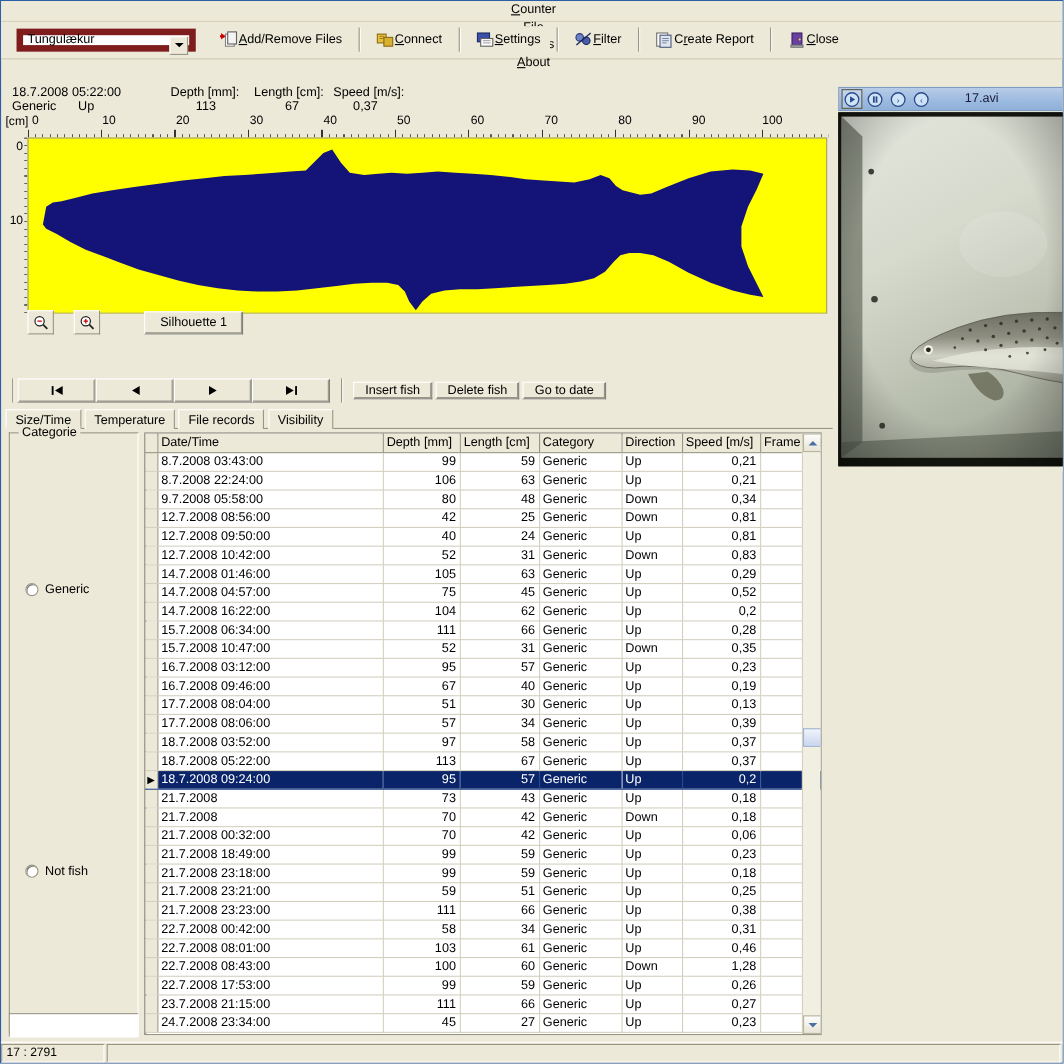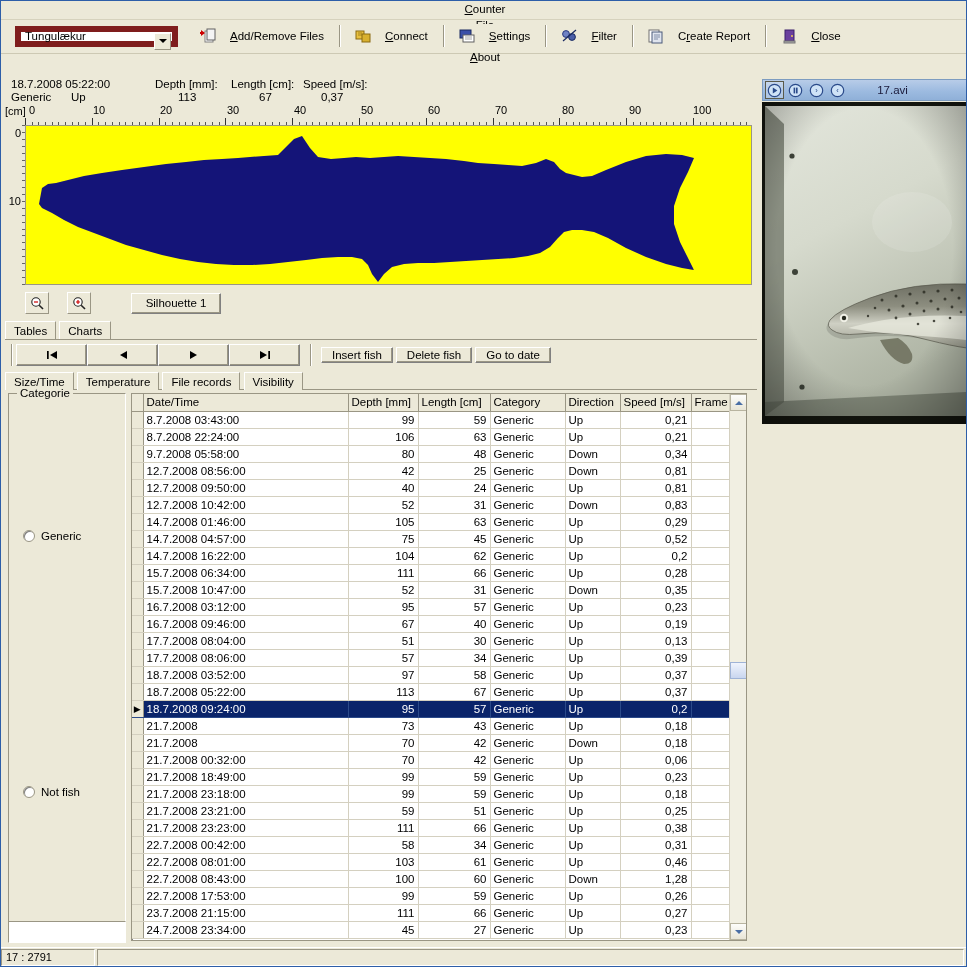--- a/index.html
+++ b/index.html
@@ -96,21 +96,21 @@
   }
   .tb-sep {
     width: 1px; height: 22px;
     background: #9a9684;
     margin: 0 6px;
     box-shadow: 1px 0 0 #fff;
   }
   .tbtn {
     height: 24px;
     display: flex; align-items: center;
-    gap: 13px;
+    gap: 0;
     padding: 0 8px;
     background: #ece9d8;
     border: 1px solid #ece9d8;
     font-size: 11.5px;
     white-space: nowrap;
     cursor: default;
     position: relative;
   }
   .tbtn u { text-decoration: underline; }
   .tbtn-ico { width: 17px; height: 16px; flex: none; position: relative; }
@@ -175,21 +175,21 @@
   }
   .silcanvas {
     position: absolute; left: 22px; top: 0;
     width: 727px; height: 160px;
     background: #ffff00;
     border: 1px solid #9a9684;
     overflow: hidden;
   }
   .silbar {
     position: absolute;
-    left: 0; top: 214px;
+    left: 0; top: 204px;
     height: 24px;
     display: flex; align-items: center; gap: 18px;
     padding-left: 22px;
   }
   .zbtn {
     width: 24px; height: 22px;
     background: #ece9d8;
     border: 1px solid #fff;
     border-right-color: #9a9684; border-bottom-color: #9a9684;
     display: flex; align-items: center; justify-content: center;
@@ -700,24 +700,20 @@
           <circle cx="156" cy="222" r="1.3"></circle>
             <circle cx="172" cy="219" r="1.3"></circle>
           <circle cx="188" cy="216" r="1.3"></circle>
             <circle cx="199" cy="210" r="1.3"></circle>
         </g>
         <rect x="0" y="0" width="205" height="322" fill="url(#vign)"></rect>
       </svg>
     </div>
   </div>
 
-  <div class="tabstrip">
-    <span class="tab active">Tables</span>
-    <span class="tab">Charts</span>
-  </div>
 
   <div class="navrow">
     <div class="navsep"></div>
     <div class="navbtn">
       <svg width="14" height="10" viewBox="0 0 14 10">
           <rect x="2" y="1" width="1.7" height="8" fill="#000"></rect>
           <path d="M12 1 L12 9 L5 5 Z" fill="#000"></path>
         </svg>
     </div>
     <div class="navbtn">

